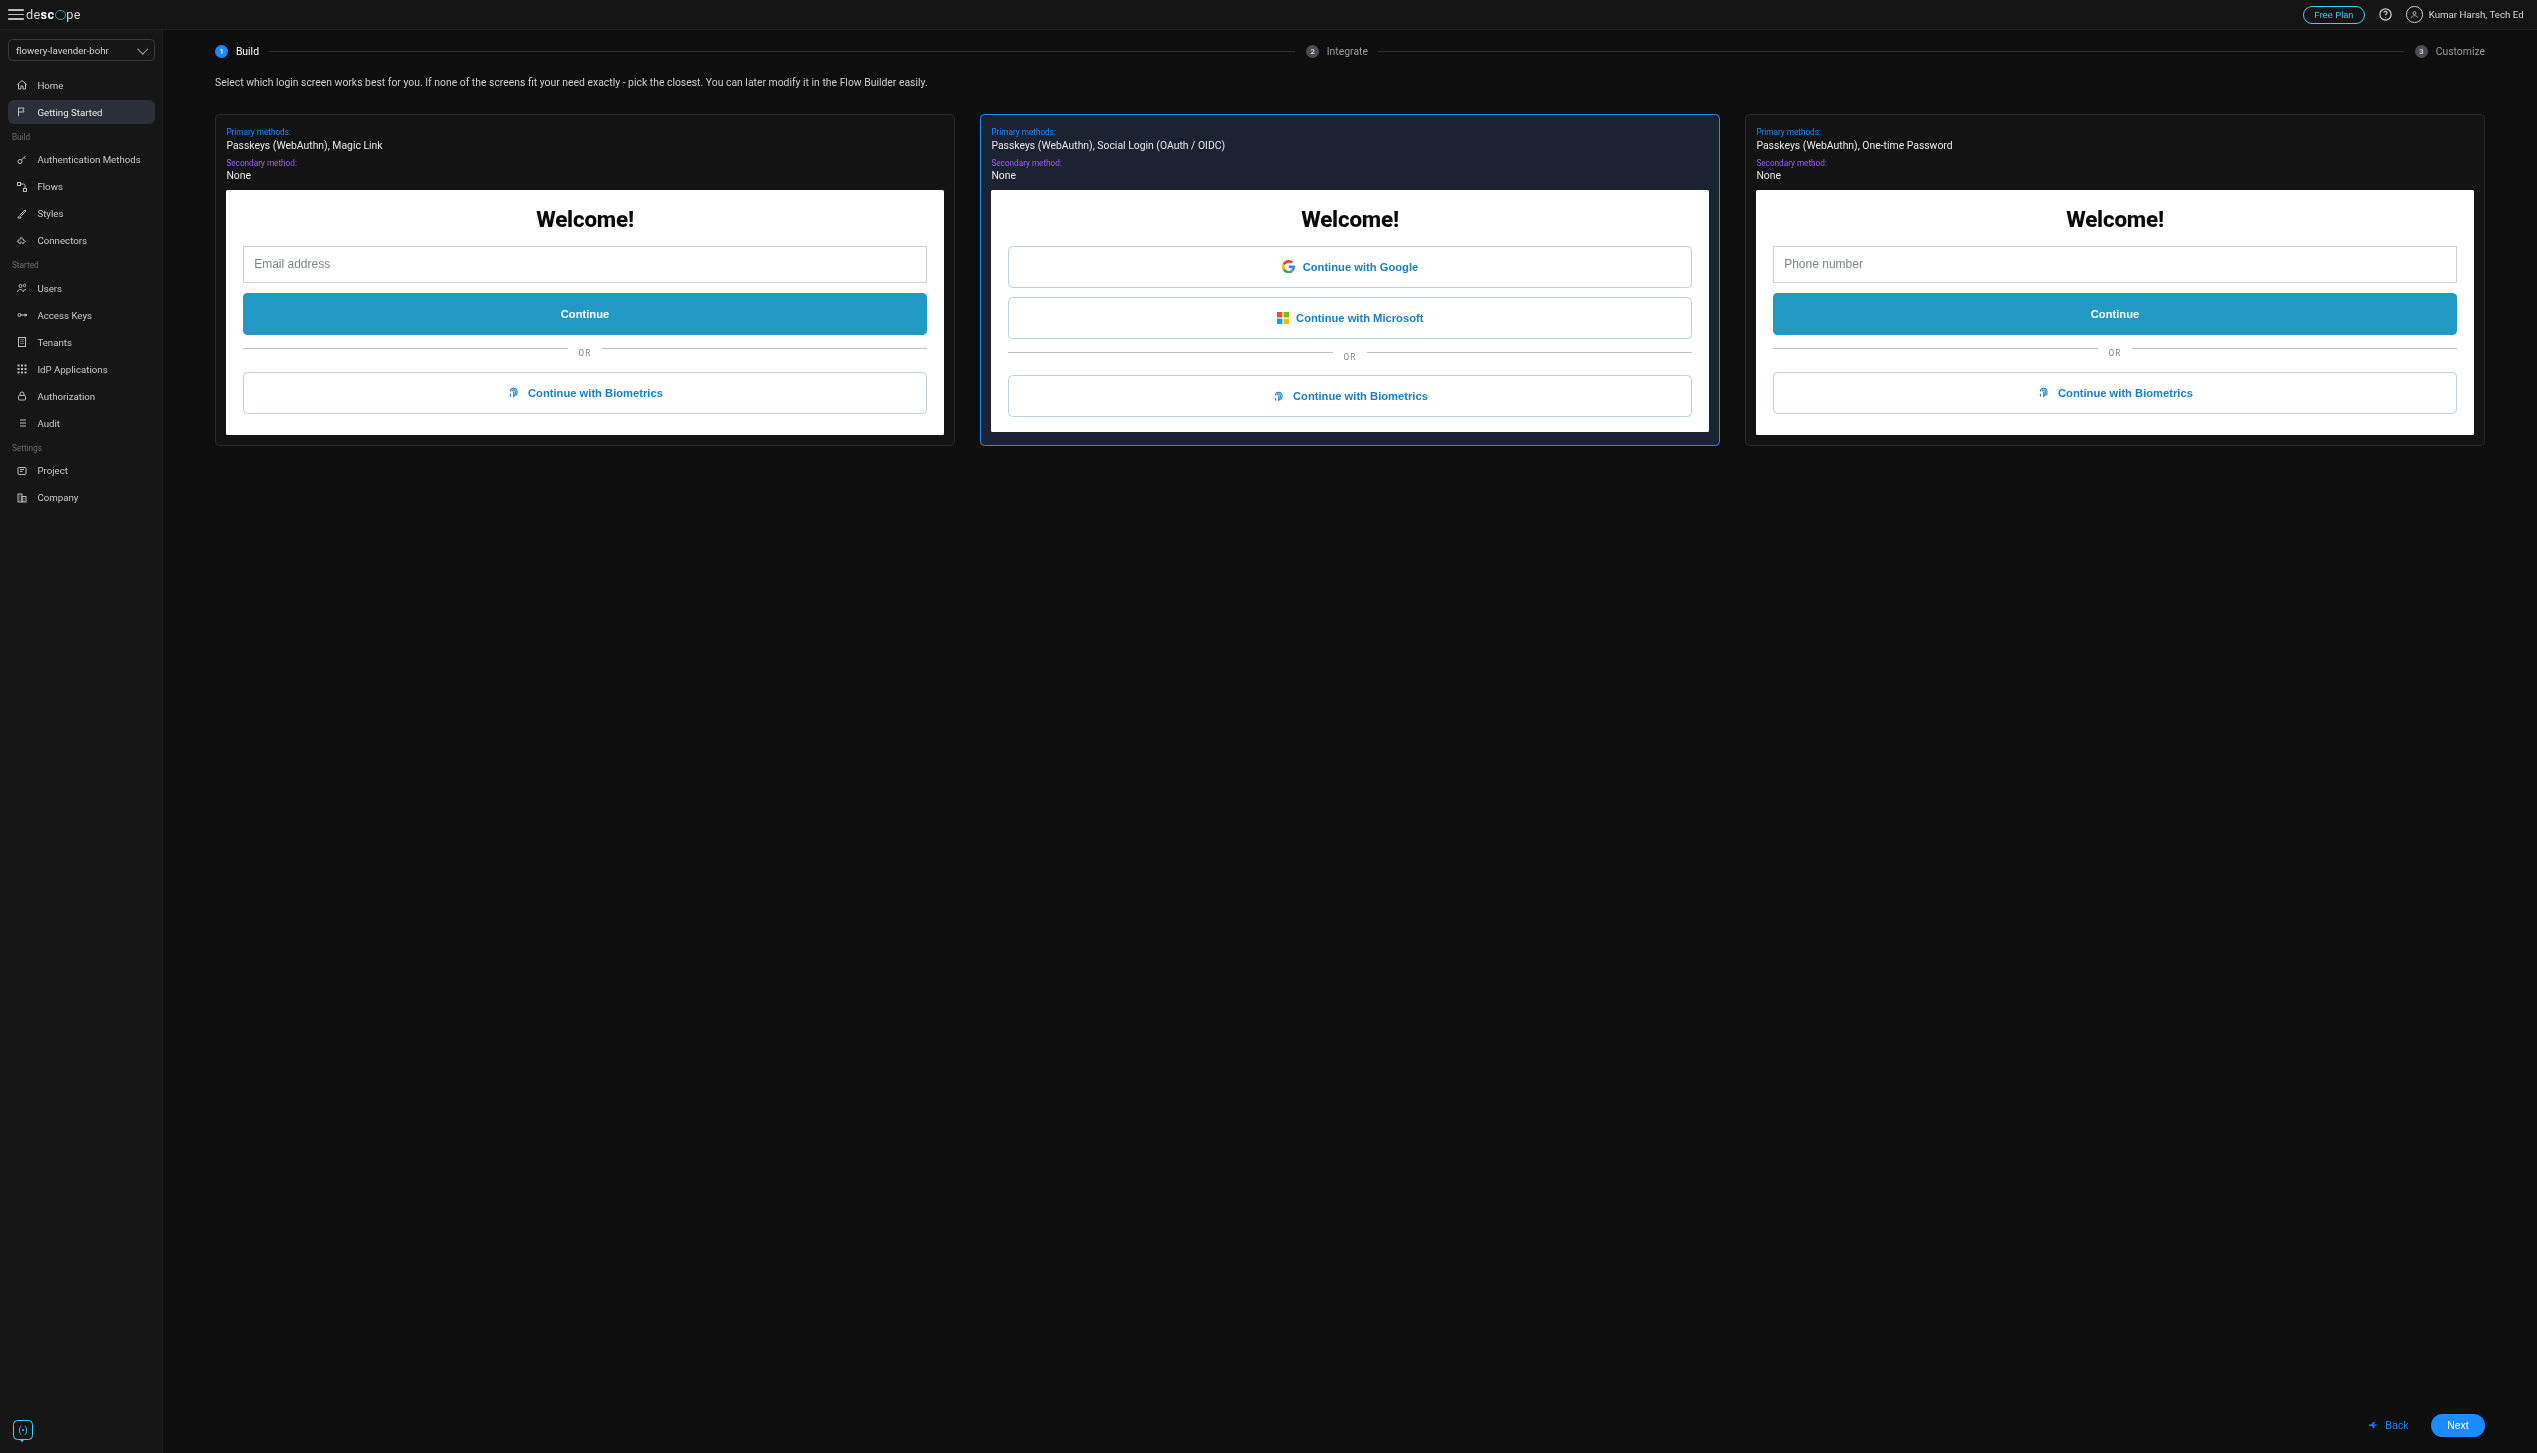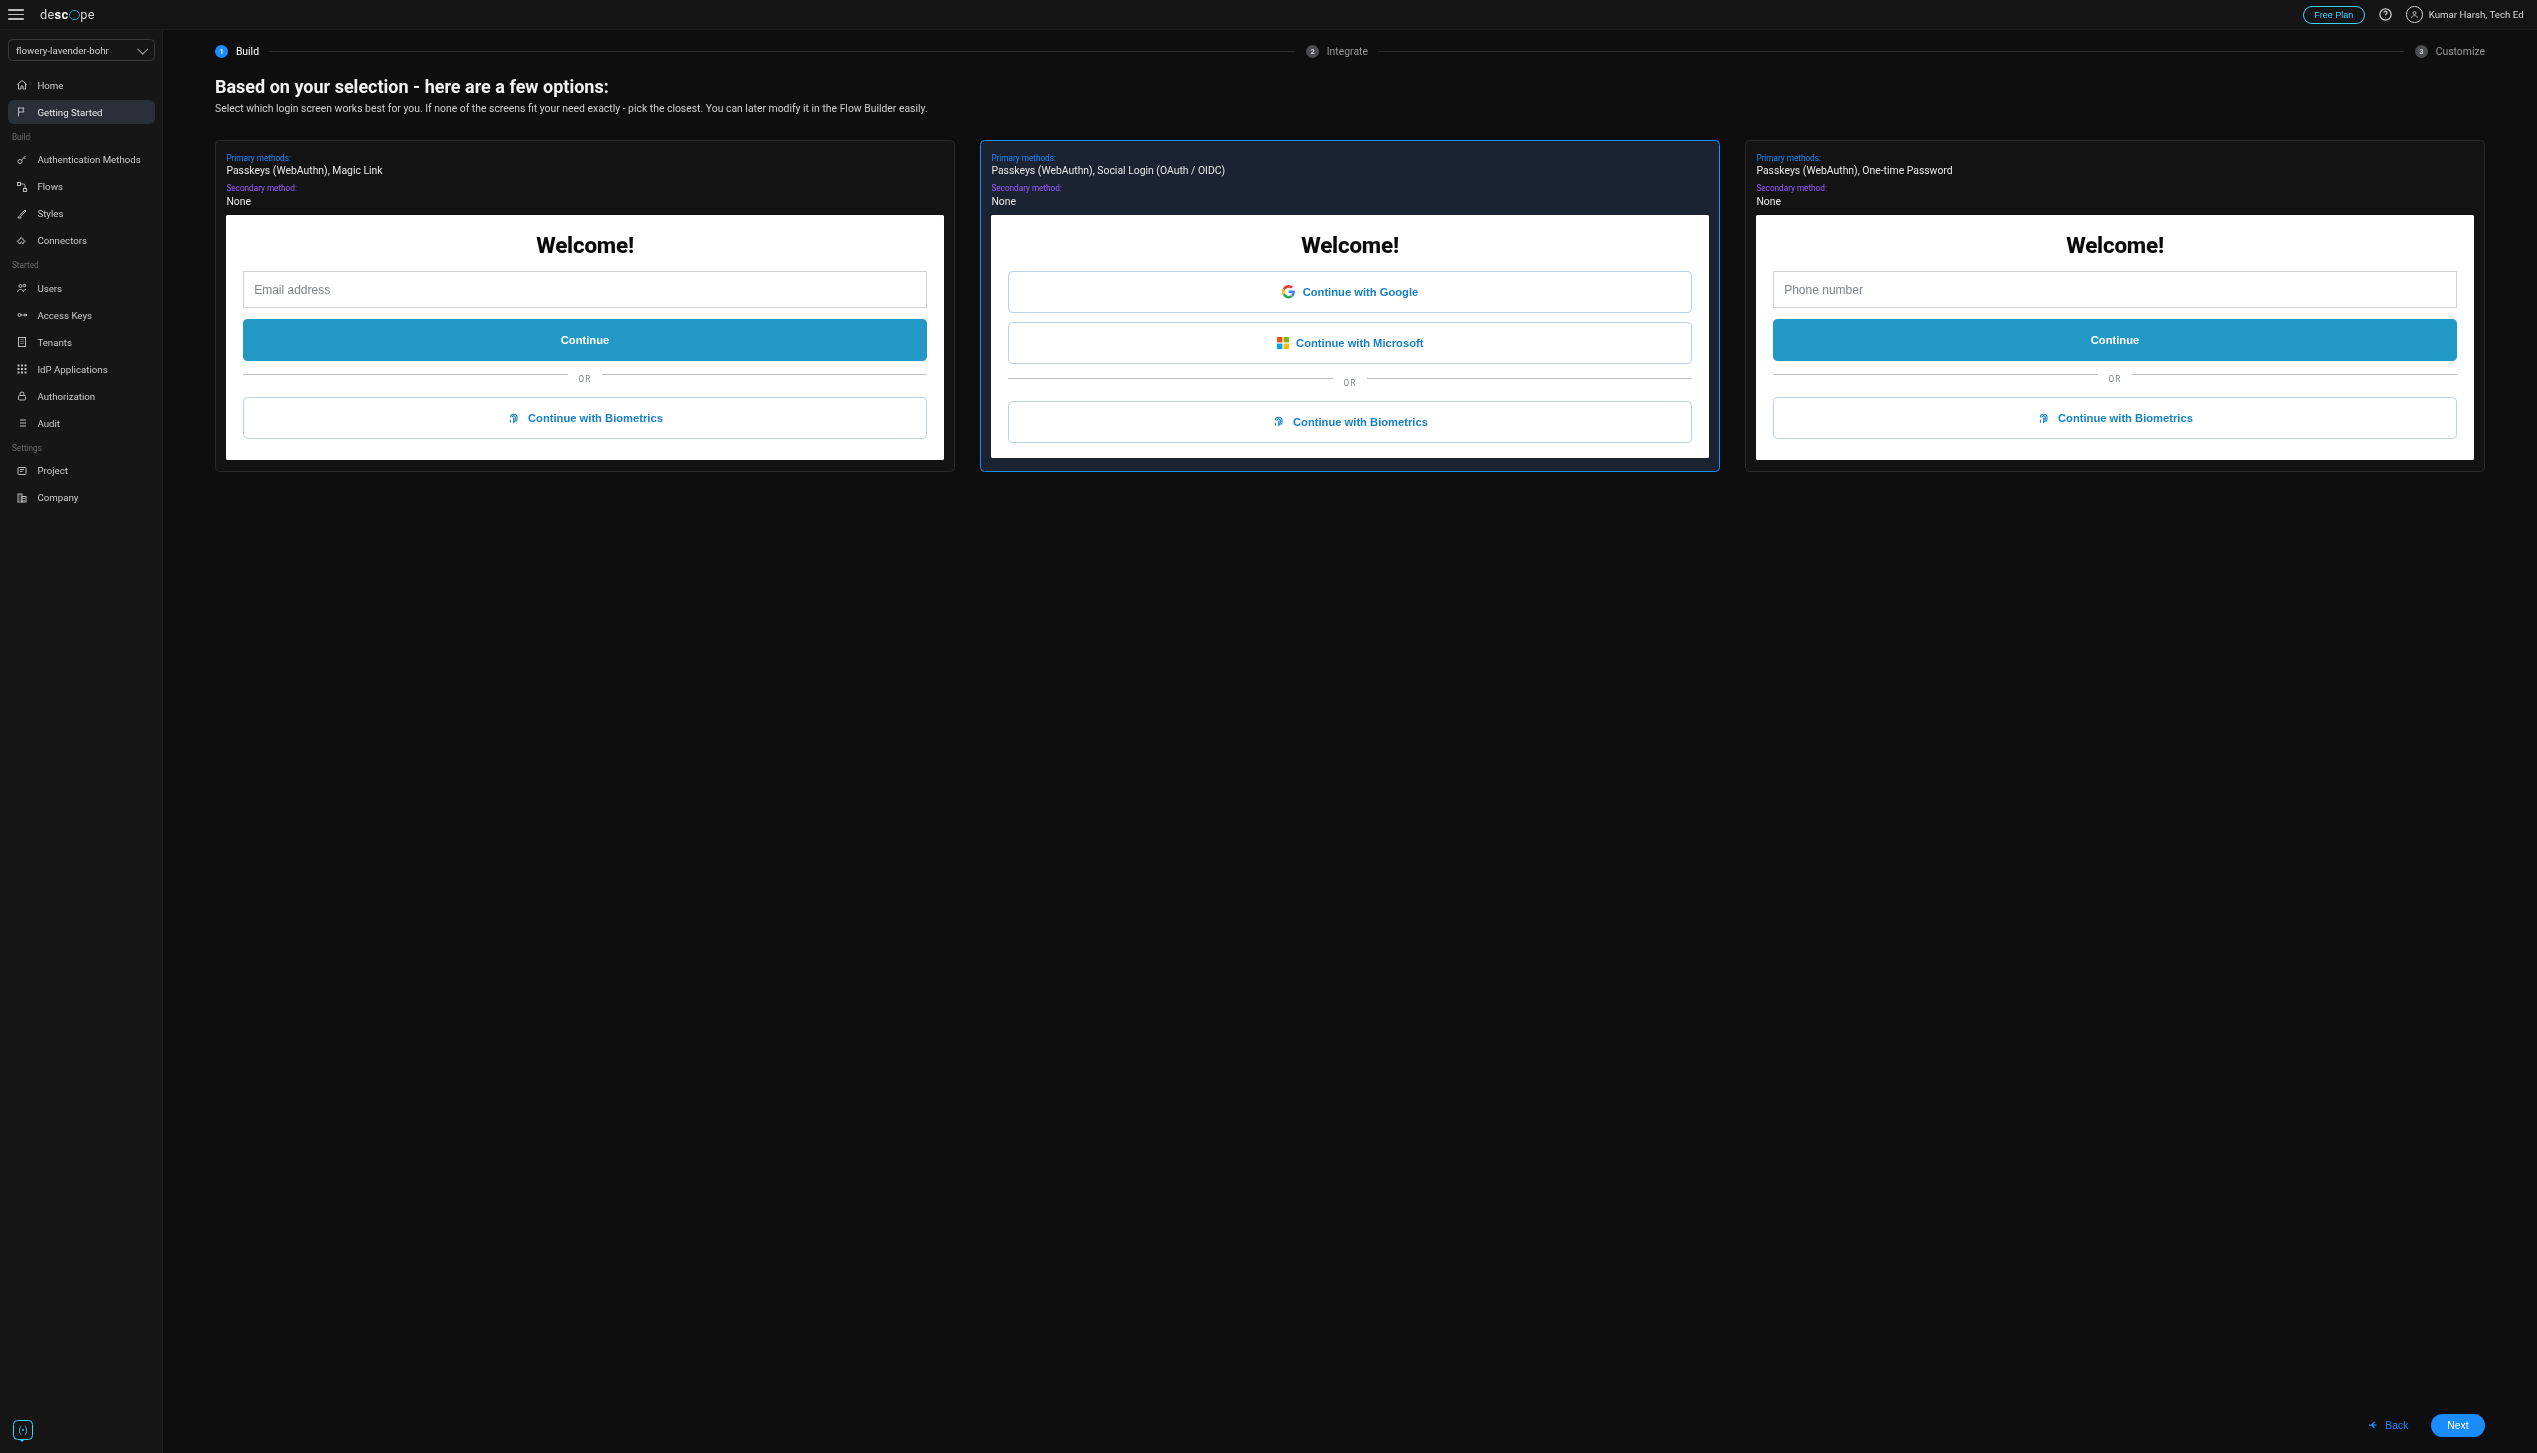--- a/index.html
+++ b/index.html
@@ -38,21 +38,21 @@
   
   .topbar{
     height:30px;
     display:flex;
     align-items:center;
     justify-content:space-between;
     padding:0 13.4px 0 7.5px;
     border-bottom:0.7px solid #1e1e1e;
     background:var(--bg2);
   }
-  .topbar-left{display:flex;align-items:center;gap:16px;}
+  .topbar-left{display:flex;align-items:center;gap:2px;}
   .hamburger{width:16.4px;display:flex;flex-direction:column;gap:3px;cursor:pointer;}
   .hamburger span{height:1.5px;background:#bdbdbd;border-radius:0.7px;}
   .logo{
     font-size:12.7px;letter-spacing:0.4px;color:#e8e8e8;
     display:flex;align-items:center;gap:0;
   }
   .logo .de{font-weight:400;color:#d5d5d5;}
   .logo .sc{font-weight:700;color:#fff;}
   .logo .ring{
     width:10.4px;height:10.4px;border:1.5px solid var(--teal);border-radius:50%;
@@ -425,21 +425,20 @@
         <div class="step-num">2</div>
         <div class="step-label">Integrate</div>
       </div>
       <div class="step-line"></div>
       <div class="step inactive">
         <div class="step-num">3</div>
         <div class="step-label">Customize</div>
       </div>
     </div>
 
-    <h2 class="page-title">Based on your selection - here are a few options:</h2>
     <p class="page-sub">Select which login screen works best for you. If none of the screens fit your need exactly - pick the closest. You can later modify it in the Flow Builder easily.</p>
 
     <div class="cards">
 
       <div class="card">
         <div class="meta-label meta-primary">Primary methods:</div>
         <div class="meta-value">Passkeys (WebAuthn), Magic Link</div>
         <div class="meta-label meta-secondary">Secondary method:</div>
         <div class="meta-value">None</div>
         <div class="preview">

